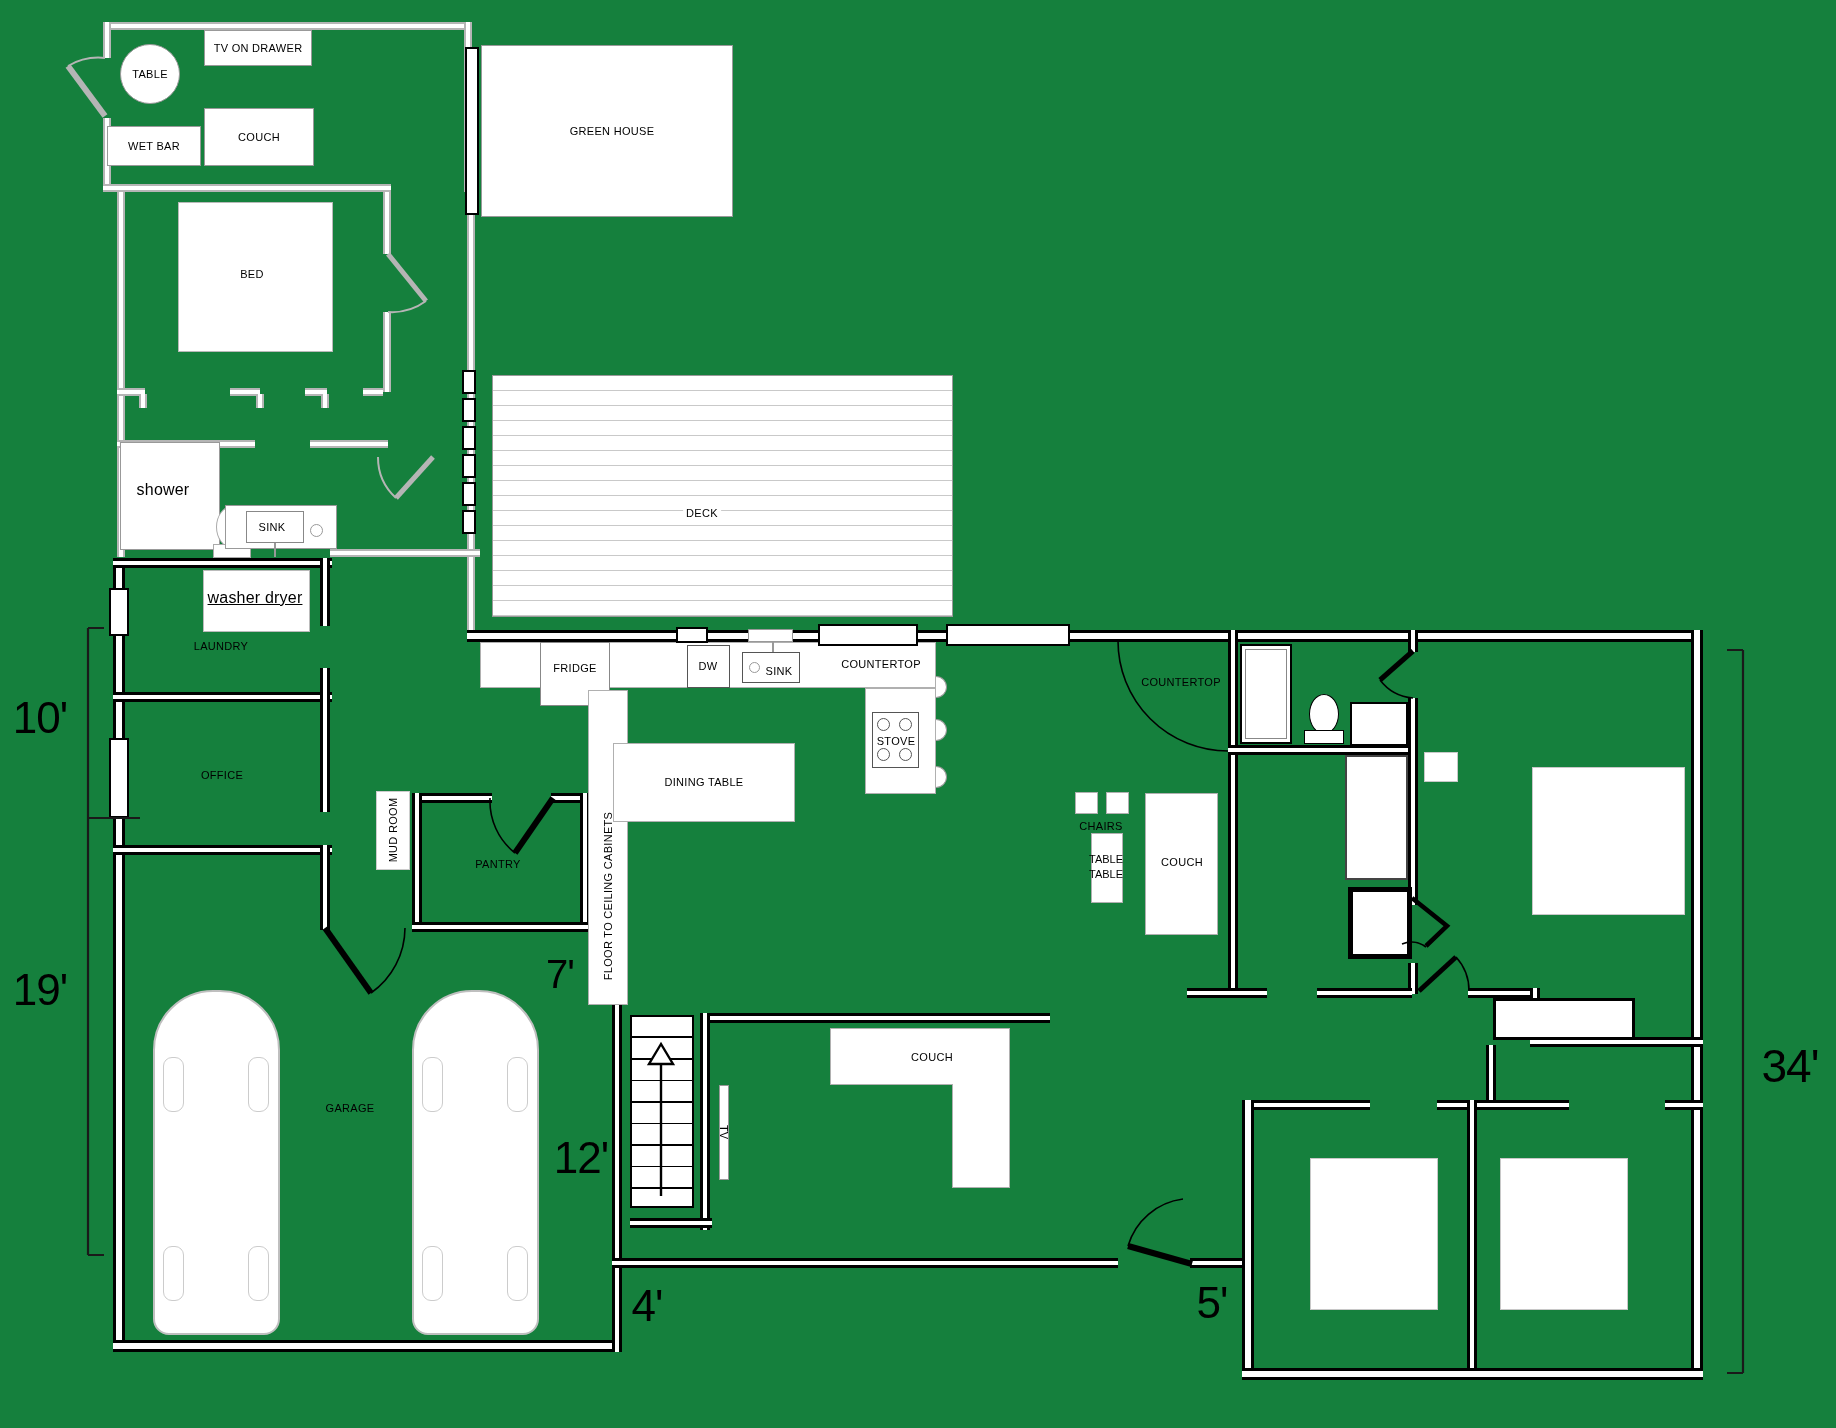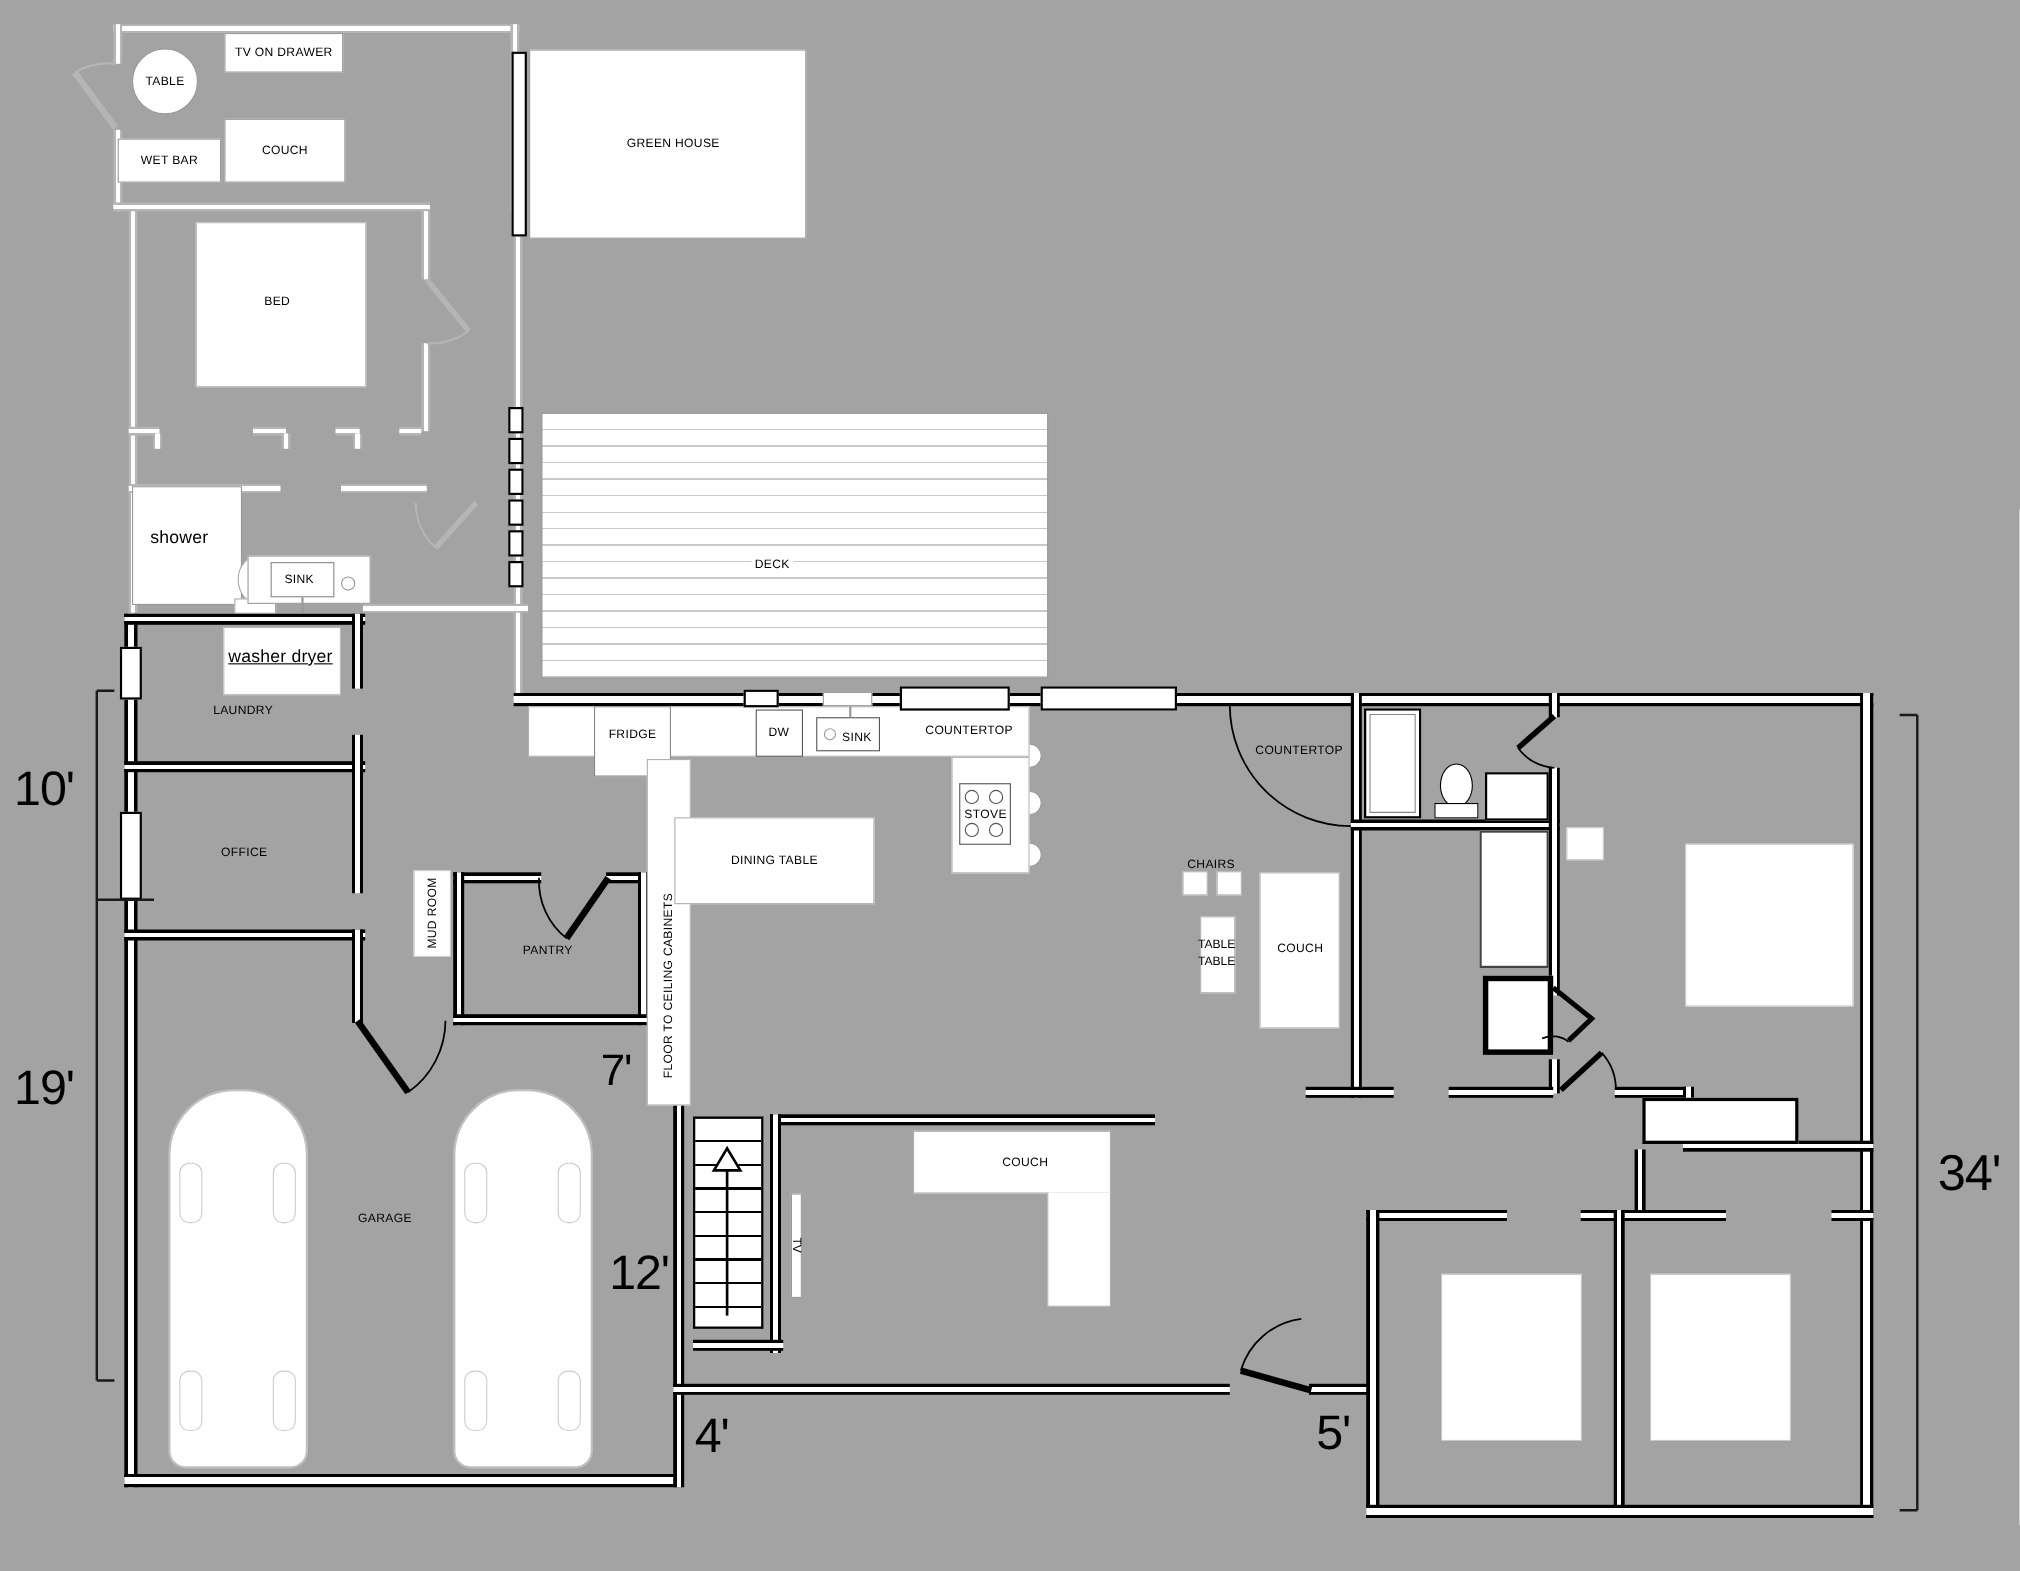--- a/index.html
+++ b/index.html
@@ -1,16 +1,16 @@
 <!DOCTYPE html>
 <html><head>
 <meta charset="utf-8">
 <style>
   html,body{margin:0;padding:0;background:#fff;}
-  .plan{position:relative;width:1836px;height:1428px;background:#a3a3a3;overflow:hidden;
+  .plan{position:relative;width:1836px;height:1428px;background:#15803d;overflow:hidden;
         font-family:"Liberation Sans", sans-serif;color:#000;}
   
   .w{position:absolute;}
   .wo-h{background:linear-gradient(to bottom,#000 0 3px,#fff 3px 9px,#000 9px 12px);height:12px;}
   .wo-v{background:linear-gradient(to right ,#000 0 3px,#fff 3px 9px,#000 9px 12px);width:12px;}
   .wd-h{background:linear-gradient(to bottom,#000 0 3px,#fff 3px 7px,#000 7px 10px);height:10px;}
   .wd-v{background:linear-gradient(to right ,#000 0 3px,#fff 3px 7px,#000 7px 10px);width:10px;}
   .wg-h{background:linear-gradient(to bottom,#b5b5b5 0 2px,#fff 2px 6px,#b5b5b5 6px 8px);height:8px;}
   .wg-v{background:linear-gradient(to right ,#b5b5b5 0 2px,#fff 2px 6px,#b5b5b5 6px 8px);width:8px;}
   
@@ -238,21 +238,21 @@
   <div class="lbl-vert" style="left:393px;top:830px;">MUD ROOM</div>
   <div class="lbl" style="left:498px;top:864px;">PANTRY</div>
   <div class="lbl-vert" style="left:608px;top:896px;">FLOOR TO CEILING CABINETS</div>
   <div class="lbl" style="left:575px;top:668px;">FRIDGE</div>
   <div class="lbl" style="left:708px;top:666px;">DW</div>
   <div class="lbl" style="left:779px;top:671px;">SINK</div>
   <div class="lbl" style="left:881px;top:664px;">COUNTERTOP</div>
   <div class="lbl" style="left:896px;top:741px;background:#fff;">STOVE</div>
   <div class="lbl" style="left:702px;top:513px;background:#fff;padding:0 3px;">DECK</div>
   <div class="lbl" style="left:1181px;top:682px;">COUNTERTOP</div>
-  <div class="lbl" style="left:1101px;top:786px;text-align:right;">CHAIRS</div>
+  <div class="lbl" style="left:1101px;top:826px;text-align:right;">CHAIRS</div>
   <div class="lbl-wrap" style="left:1106px;top:867px;">TABLE TABLE</div>
   <div class="lbl" style="left:1182px;top:862px;">COUCH</div>
   <div class="lbl" style="left:704px;top:782px;">DINING TABLE</div>
   <div class="lbl" style="left:350px;top:1108px;">GARAGE</div>
   <div class="lbl" style="left:932px;top:1057px;">COUCH</div>
   <div class="lbl-vert-cw" style="left:724px;top:1132px;">TV</div>
 
   <div class="dim" style="left:40px;top:718px;">10'</div>
   <div class="dim" style="left:40px;top:990px;">19'</div>
   <div class="dim" style="left:560px;top:974px;font-size:40px;">7'</div>

